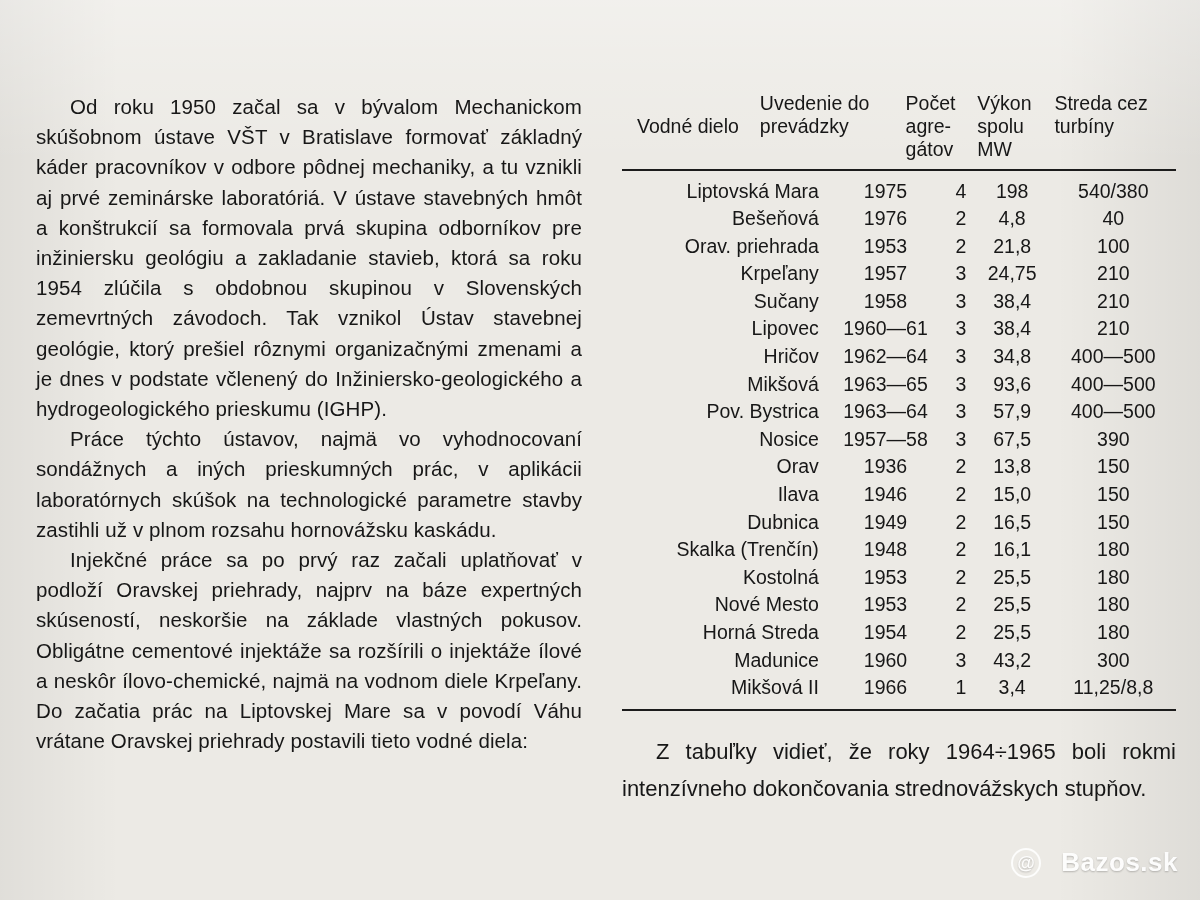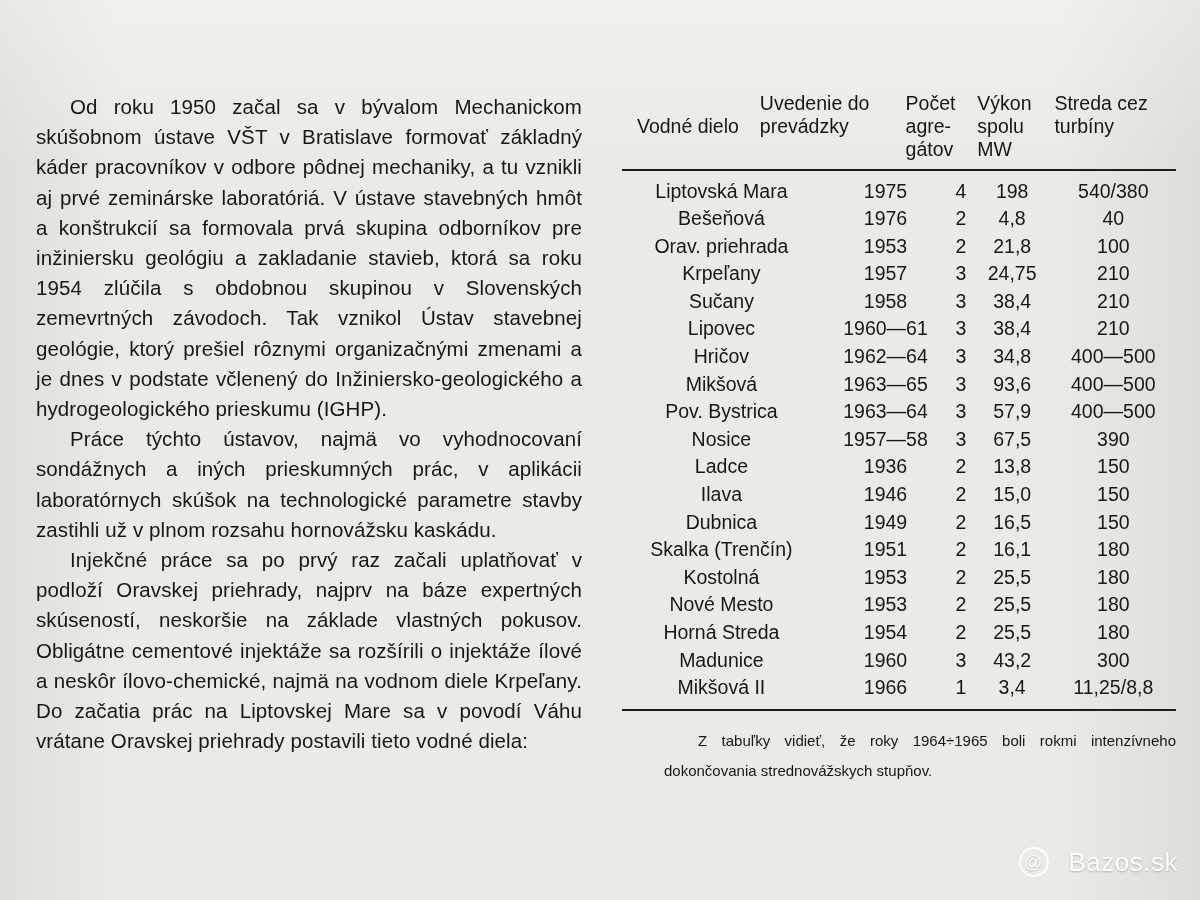--- a/index.html
+++ b/index.html
@@ -72,56 +72,56 @@
     padding-left: 2px;
     vertical-align: middle;
   }
   table.vd tbody td {
     padding: 0.5px 4px;
     line-height: 26.6px;
     text-align: center;
     white-space: nowrap;
   }
   table.vd tbody td.c-name {
-    text-align: center;
+    text-align: right;
     padding-left: 2px;
   }
   .rule {
     height: 2px;
     background: #1c1c1c;
     margin: 2px 0 6px 0;
   }
   .rule-bottom {
     height: 2px;
     background: #1c1c1c;
     margin: 8px 0 14px 0;
   }
   .tbl-note {
-    font-size: 15px;
-    line-height: 30px;
+    font-size: 22px;
+    line-height: 37px;
     text-indent: 34px;
     text-align: justify;
     color: #171717;
-    margin-left: 42px;
   }
 
   
   .watermark {
     position: absolute;
     right: 22px;
     bottom: 22px;
     font-size: 26px;
     color: #ffffff;
     opacity: 0.92;
     letter-spacing: 0.5px;
     display: flex;
-    align-items: flex-start;
+    align-items: flex-end;
     gap: 20px;
     text-shadow: 0 1px 2px rgba(0,0,0,0.25);
     user-select: none;
+    font-weight: bold;
   }
   .watermark .wm-mark {
     display: inline-block;
     width: 26px;
     height: 26px;
     border: 2px solid #ffffff;
     border-radius: 50%;
     position: relative;
     opacity: 0.95;
   }
@@ -243,21 +243,21 @@
             <td>400—500</td>
           </tr>
           <tr>
             <td class="c-name">Nosice</td>
             <td>1957—58</td>
             <td>3</td>
             <td>67,5</td>
             <td>390</td>
           </tr>
           <tr>
-            <td class="c-name">Ladce</td>
+            <td class="c-name">Orav</td>
             <td>1936</td>
             <td>2</td>
             <td>13,8</td>
             <td>150</td>
           </tr>
           <tr>
             <td class="c-name">Ilava</td>
             <td>1946</td>
             <td>2</td>
             <td>15,0</td>
@@ -265,21 +265,21 @@
           </tr>
           <tr>
             <td class="c-name">Dubnica</td>
             <td>1949</td>
             <td>2</td>
             <td>16,5</td>
             <td>150</td>
           </tr>
           <tr>
             <td class="c-name">Skalka (Trenčín)</td>
-            <td>1951</td>
+            <td>1948</td>
             <td>2</td>
             <td>16,1</td>
             <td>180</td>
           </tr>
           <tr>
             <td class="c-name">Kostolná</td>
             <td>1953</td>
             <td>2</td>
             <td>25,5</td>
             <td>180</td>

